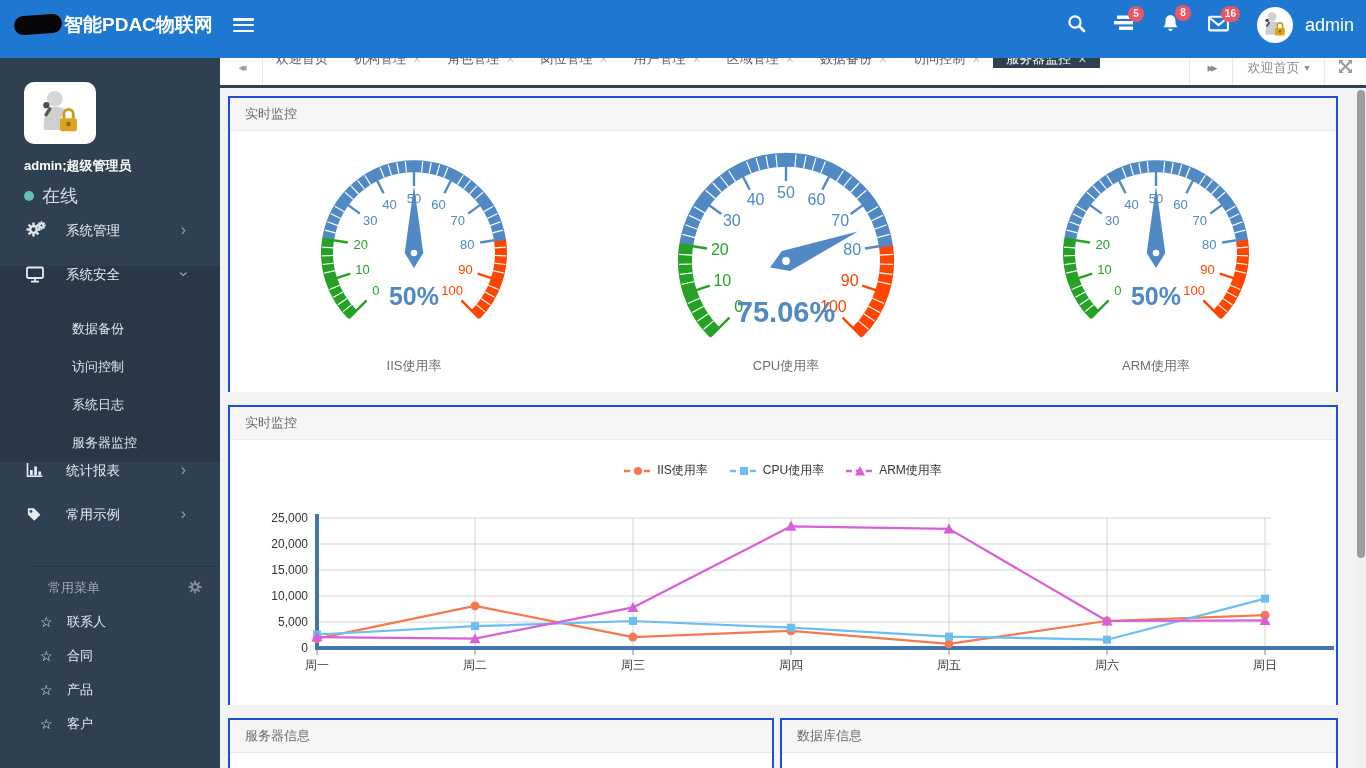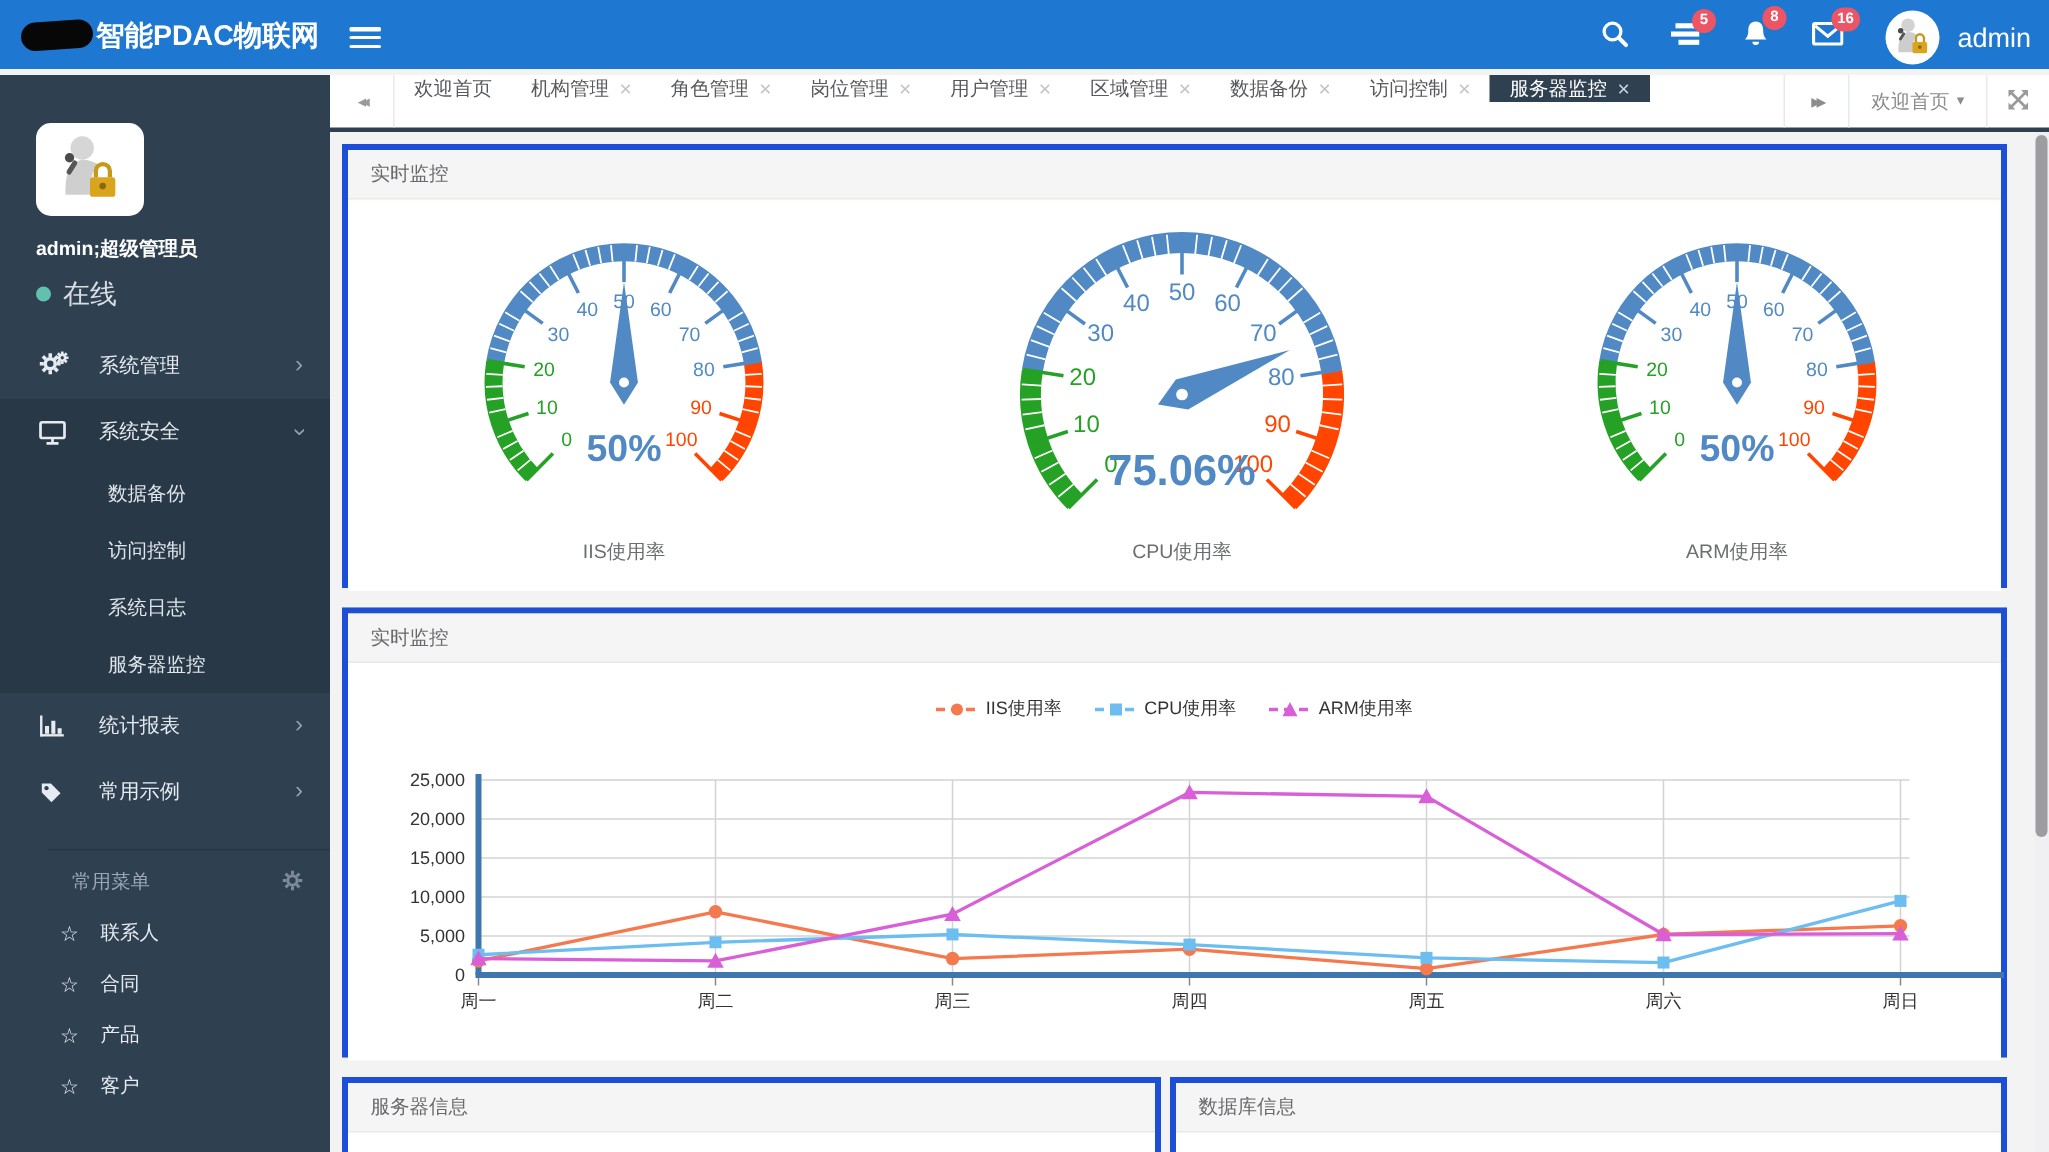--- a/index.html
+++ b/index.html
@@ -1,20 +1,20 @@
 <!DOCTYPE html>
 <html><head>
 <meta charset="utf-8">
 <style>
   * { margin:0; padding:0; box-sizing:border-box; }
   html,body { width:1366px; height:768px; overflow:hidden; background:#f3f3f4;
     font-family:"Liberation Sans","DejaVu Sans",sans-serif; }
 
   
-  .navbar { position:absolute; left:0; top:0; width:1366px; height:46px; background:#1e78d2; z-index:30; }
+  .navbar { position:absolute; left:0; top:0; width:1366px; height:58px; background:#1e78d2; z-index:30; }
   .brand { position:absolute; left:14px; top:0; height:50px; line-height:50px; color:#fff;
     font-size:19px; font-weight:bold; white-space:nowrap; }
   .redact { display:inline-block; width:48px; height:19px; background:#070707; border-radius:10px;
     transform:rotate(-4deg); vertical-align:-3px; margin-right:2px; }
   .hamburger { position:absolute; left:233px; top:18px; width:21px; height:15px; cursor:pointer; }
   .hamburger span { display:block; height:2.6px; background:#fff; border-radius:1px; margin-bottom:3.2px; }
   .nav-right { position:absolute; right:12px; top:0; height:50px; display:flex; align-items:center; gap:28px; }
   .nav-icon-btn { position:relative; display:flex; align-items:center; cursor:pointer; }
   .badge { position:absolute; top:-9px; right:-11px; background:#ed5565; color:#fff; font-size:10px;
     font-weight:bold; min-width:16px; height:16px; line-height:16px; border-radius:9px; padding:0 4px; text-align:center; }
@@ -24,21 +24,21 @@
 
   
   .sidebar { position:absolute; left:0; top:50px; width:220px; height:718px; background:#2f4050; color:#dfe4ea; z-index:20; }
   .profile { padding:32px 0 8px 24px; }
   .avatar-box { width:72px; height:62px; background:#fff; border-radius:10px; display:flex;
     align-items:center; justify-content:center; }
   .profile-name { margin-top:13px; font-size:13px; font-weight:bold; color:#fff; }
   .profile-status { margin-top:9px; font-size:18px; color:#d7dde4; display:flex; align-items:center; gap:8px; }
   .status-dot { width:10px; height:10px; border-radius:50%; background:#62c0ae; }
   .menu { margin-top:6px; }
-  .menu-item { height:44px; display:flex; align-items:center; padding:0 18px 0 26px; font-size:13.5px;
+  .menu-item { height:44px; display:flex; align-items:flex-start; padding:0 34px 0 26px; font-size:13.5px;
     color:#e6ebf1; cursor:pointer; }
   .mi-icon { width:28px; margin-right:12px; display:flex; align-items:center; color:#e6ebf1; }
   .chev { margin-left:auto; color:#93a1b1; font-size:16px; line-height:1; }
   .chev.down { transform:rotate(90deg); }
   .menu-group.expanded { background:#293846; }
   .submenu-item { height:38px; line-height:38px; padding-left:72px; font-size:13px; color:#dfe5ec; cursor:pointer; }
   .quick-header { margin-top:16px; border-top:1px solid #273645; padding:12px 18px 8px 16px;
     color:#9aa5b5; font-size:13px; display:flex; align-items:center;margin-left:32px; }
   .quick-gear { margin-left:auto; color:#7e8a9a; }
   .quick-item { height:34px; display:flex; align-items:center; padding-left:40px; font-size:13px; color:#e6ebf1; cursor:pointer; }
@@ -56,21 +56,21 @@
   .tab .x { margin-left:7px; color:#c3c3c5; font-size:14px; line-height:1; }
   .tab.active { background:#2f4050; color:#fff; }
   .tab.active .x { color:#cdd5dd; }
   .tab-right { margin-left:auto; display:flex; align-items:stretch; }
   .tab-ctl { display:flex; align-items:center; justify-content:center; border-left:1px solid #e7eaec;
     color:#8c8c8e; font-size:13px; cursor:pointer; }
   .tab-ops { width:92px; gap:5px; }
 
   
   .content { position:absolute; left:220px; top:88px; width:1146px; height:680px; background:#f3f3f4; overflow:hidden; }
-  .panel { position:absolute; background:#bef264; border:4px solid #1d4ed8; }
+  .panel { position:absolute; background:#84cc16; border:2px solid #1d4ed8; }
   .panel-h { height:33px; line-height:32px; background:#f5f5f6; border-bottom:1px solid #e7eaec;
     padding:0 15px; font-size:13px; color:#676a6c; }
   .panel-b { position:relative; background:#fff; }
   #panel-gauges { left:8px; top:8px; width:1110px; height:296px; }
   #panel-chart  { left:8px; top:317px; width:1110px; height:300px; }
   #panel-server { left:8px; top:630px; width:546px; height:200px; }
   #panel-db     { left:560px; top:630px; width:558px; height:200px; }
   .gauge-box { position:absolute; top:2px; text-align:center; }
   #gauge-box-0 { left:17px;  width:334px; }
   #gauge-box-1 { left:356px; width:400px; }

